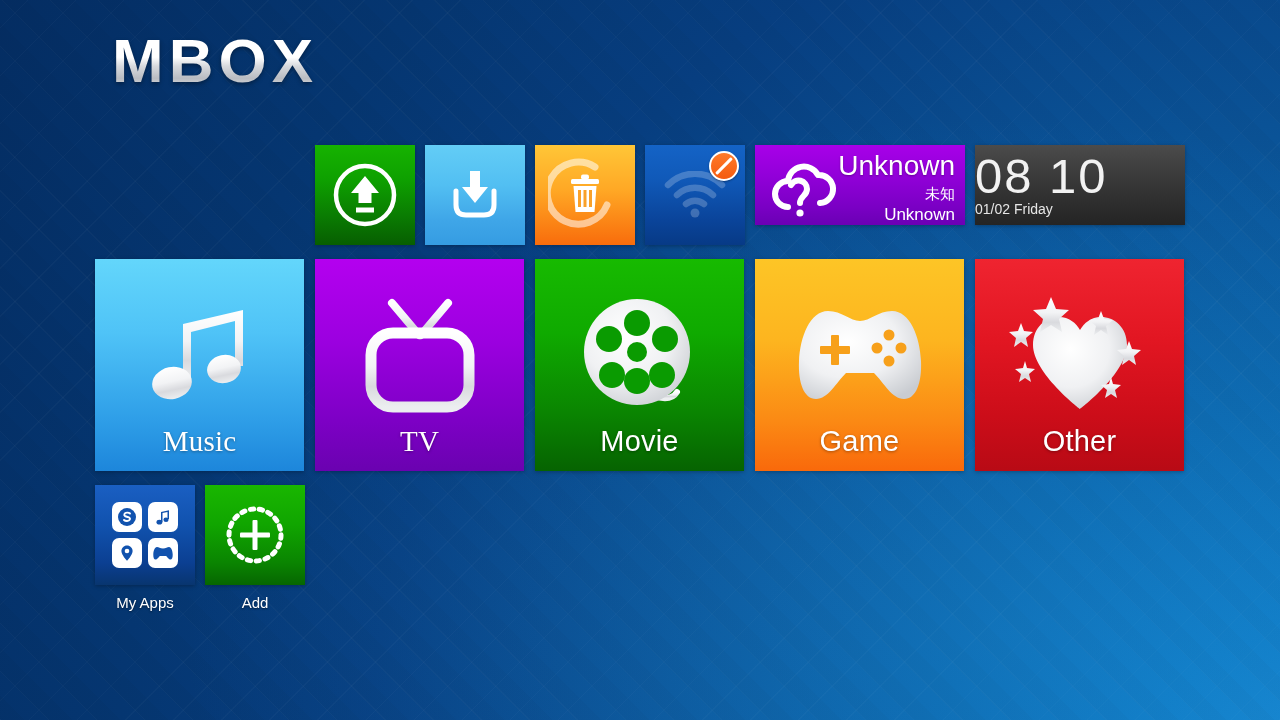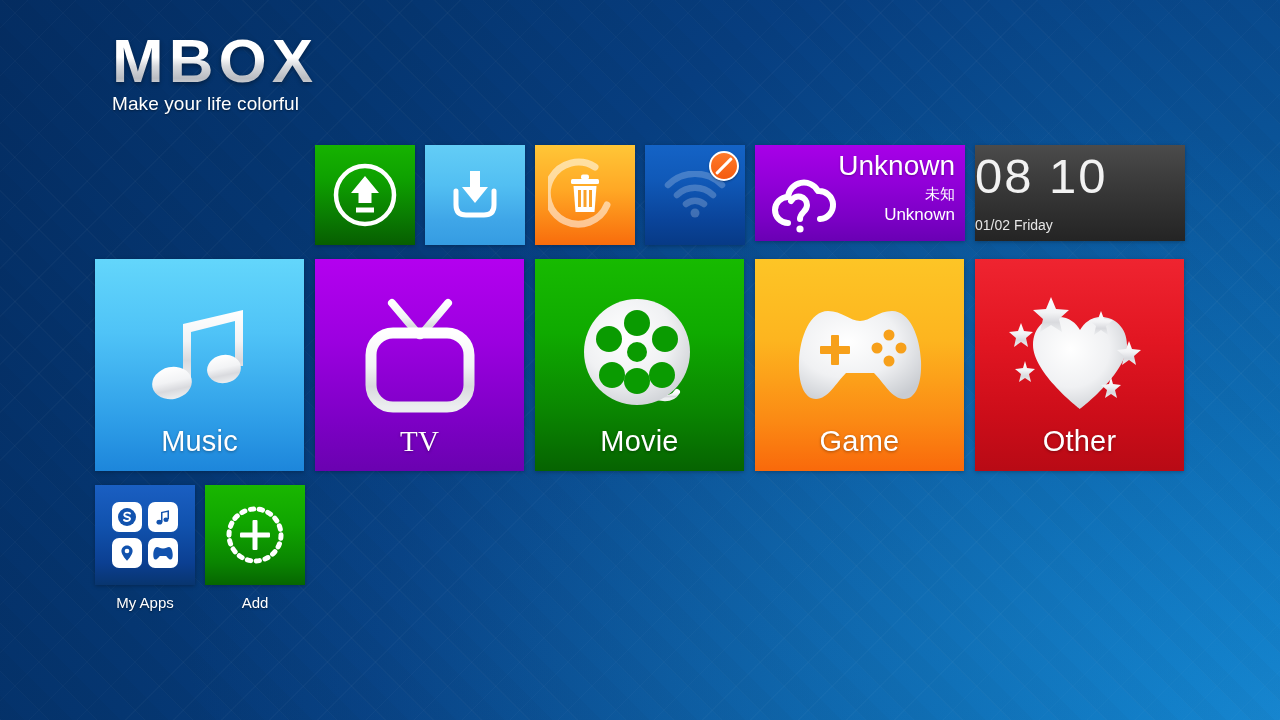--- a/index.html
+++ b/index.html
@@ -43,21 +43,21 @@
     text-shadow:0 1px 2px rgba(0,0,0,0.45);
   }
 
   
   #row-top { position:absolute; left:315px; top:145px; display:flex; gap:10px; }
   #row-main { position:absolute; left:95px; top:259px; display:flex; gap:11px; }
   #row-bottom { position:absolute; left:95px; top:485px; display:flex; gap:10px; }
 
   .tile { position:relative; overflow:hidden; box-shadow:0 1px 4px rgba(0,0,0,0.28); }
   .small { width:100px; height:100px; }
-  .wide  { width:210px; height:96px; }
+  .wide  { width:210px; height:80px; }
   .big   { width:209px; height:212px; }
   .mini  { width:100px; height:100px; }
 
   .tile-label {
     position:absolute; left:0; right:0; bottom:13px;
     text-align:center; color:#fff; font-size:29px; letter-spacing:0.2px;
     text-shadow:0 1px 3px rgba(0,0,0,0.35);
   }
   .under-label {
     width:100px; text-align:center; color:#ffffff; font-size:15px;
@@ -65,21 +65,21 @@
   }
   .mini-wrap { display:flex; flex-direction:column; align-items:center; }
 
   
   .t-upgrade { background:linear-gradient(180deg,#16b300 0%,#0ea000 35%,#0a7d02 70%,#075e01 100%); }
   .t-download{ background:linear-gradient(180deg,#63cdf6 0%,#52bff2 40%,#3fa6e8 75%,#359ce2 100%); }
   .t-clean   { background:linear-gradient(180deg,#ffc637 0%,#ffa825 45%,#fb8415 78%,#f86c0c 100%); }
   .t-wifi    { background:linear-gradient(180deg,#1463c6 0%,#1059b8 35%,#0a449a 75%,#073a86 100%); }
   .t-weather { background:linear-gradient(180deg,#a800e8 0%,#9100d8 40%,#7a00c4 78%,#6a00b4 100%); }
   .t-clock   { background:linear-gradient(180deg,#4b4b4b 0%,#3c3c3c 35%,#2e2e2e 72%,#242424 100%); }
-  .t-music   { background:linear-gradient(180deg,#63d6fb 0%,#4fc3f7 35%,#2f9fe8 75%,#1d86db 100%); }
+  .t-music   { background:linear-gradient(180deg,#63d6fb 0%,#4fc3f7 35%,#2f9fe8 75%,#1d86db 100%);font-family:Liberation Serif, serif; }
   .t-tv      { background:linear-gradient(180deg,#b400ef 0%,#9c00e0 38%,#7e00c6 75%,#6a02b0 100%);font-family:Liberation Serif, serif; }
   .t-movie   { background:linear-gradient(180deg,#17ba00 0%,#0faa00 35%,#0a8501 72%,#066301 100%); }
   .t-game    { background:linear-gradient(180deg,#fdc526 0%,#fdb51f 38%,#fb8a14 76%,#f9690b 100%); }
   .t-other   { background:linear-gradient(180deg,#ef2430 0%,#e21622 38%,#cc0d19 74%,#b80a15 100%); }
   .t-myapps  { background:linear-gradient(180deg,#1a5fc2 0%,#1152ae 40%,#0b3f92 78%,#083madeup 100%);
                background:linear-gradient(180deg,#1a5fc2 0%,#1152ae 40%,#0b3f92 78%,#08356f 100%); }
   .t-add     { background:linear-gradient(180deg,#19b700 0%,#10a500 40%,#0a8401 78%,#066601 100%); }
 
   
   .focused { outline:none; }
@@ -156,21 +156,20 @@
   </defs>
 </svg>
 
 <div id="bg">
   <div id="bg-weave"></div>
   <div id="bg-vignette"></div>
 </div>
 
 <div id="logo">
   <div class="logo-main">MBOX</div>
-  <div class="logo-sub">Make your life colorful</div>
 </div>
 
 <div id="row-top">
 
   <div class="tile small t-upgrade">
     <div class="ico">
       <svg width="66" height="66" viewBox="0 0 66 66">
         <circle cx="33" cy="33" r="29" fill="none" stroke="#ffffff" stroke-width="4.5"></circle>
         <path d="M33 14 L47 31 L39.5 31 L39.5 41 L26.5 41 L26.5 31 L19 31 Z" fill="#ffffff"></path>
         <rect x="24" y="45.5" width="18" height="5" fill="#ffffff"></rect>

